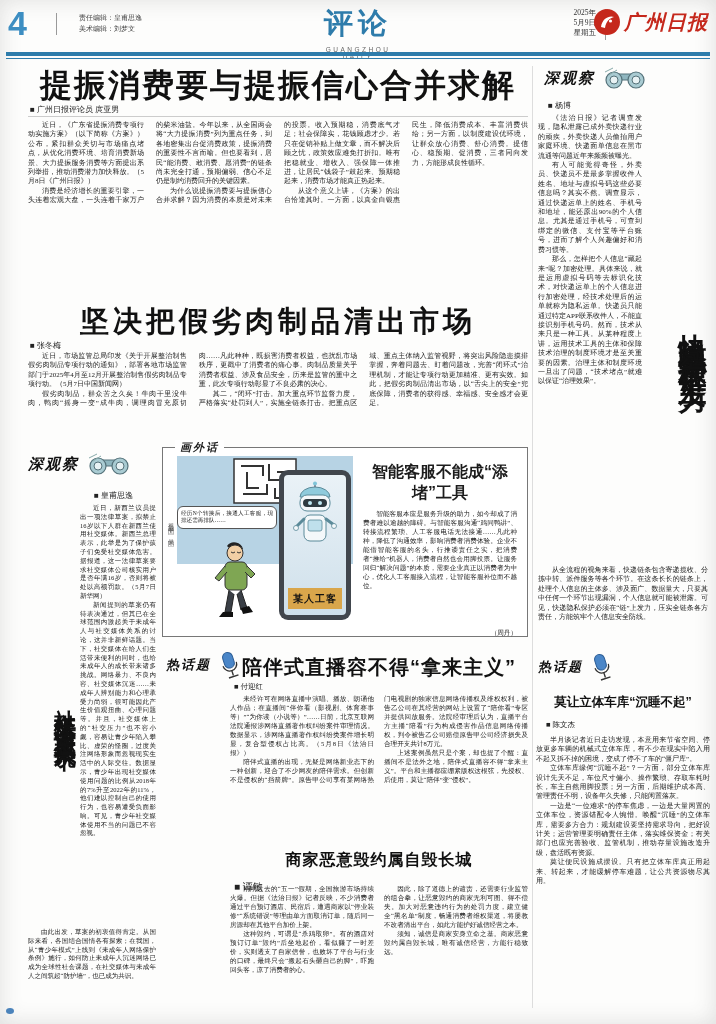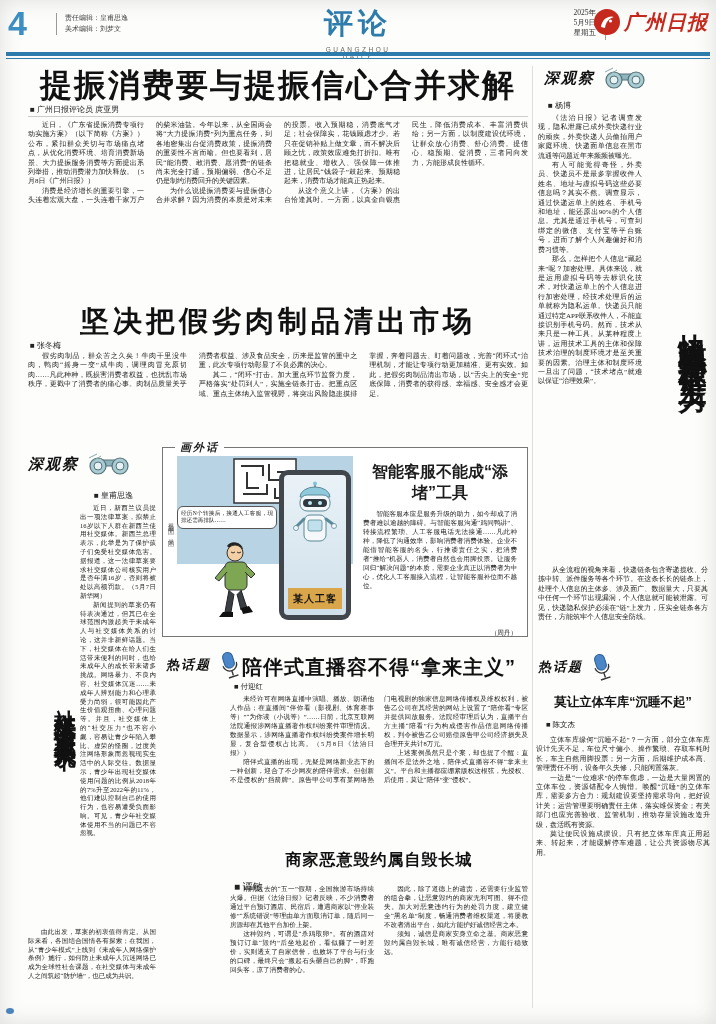--- a/index.html
+++ b/index.html
@@ -16,21 +16,21 @@
   .cols2{column-count:2;column-gap:10px;}
   .vtext{writing-mode:vertical-rl;text-orientation:upright;}
   .marker{display:flex;align-items:center;gap:8px;}
   .marker-label{font-family:"Liberation Serif","DejaVu Serif",serif;font-weight:700;font-style:italic;
         font-size:15px;letter-spacing:2px;color:#111;}
   .marker-label.small{font-size:13px;}
   
   .pagenum{left:8px;top:4px;font-family:"Liberation Sans",sans-serif;font-weight:700;
         font-size:34px;color:#3d8ec2;}
   .editors{left:56px;top:13px;font-size:7px;line-height:11px;color:#444;
-        border-left:1px solid #9a9a9a;padding-left:8px;}
+        border-left:1px solid #9a9a9a;padding-left:22px;}
   .masthead-center{left:258px;top:4px;width:200px;text-align:center;}
   .masthead-title{font-family:"Liberation Sans","DejaVu Sans",sans-serif;font-weight:700;
         font-size:29px;letter-spacing:5px;color:#2e7cab;}
   .masthead-sub{display:flex;align-items:center;justify-content:center;gap:7px;margin-top:2px;}
   .masthead-sub .ln{width:58px;height:1px;background:#9a9a9a;}
   .masthead-sub .txt{font-family:"Liberation Sans",sans-serif;font-size:6.5px;letter-spacing:2.5px;color:#666;}
   .dateblock{right:120px;top:8px;font-size:7.5px;line-height:10px;text-align:center;color:#333;}
   .hdr-div{right:110px;top:9px;width:1px;height:31px;background:#9a9a9a;}
   .logo{right:8px;top:8px;display:flex;align-items:center;gap:3px;}
   .logo-name{font-size:20px;font-weight:700;font-style:italic;color:#c5281c;letter-spacing:1px;}
@@ -103,20 +103,21 @@
   <div class="abs body-txt cols4" style="left:28px;top:121px;width:500px;height:177px;">
     <p>近日，《广东省提振消费专项行动实施方案》（以下简称《方案》）公布，紧扣群众关切与市场痛点堵点，从优化消费环境、培育消费新场景、大力提振服务消费等方面提出系列举措，推动消费潜力加快释放。（5月8日《广州日报》）</p>
     <p>消费是经济增长的重要引擎，一头连着宏观大盘，一头连着千家万户的柴米油盐。今年以来，从全国两会将“大力提振消费”列为重点任务，到各地密集出台促消费政策，提振消费的重要性不言而喻。但也要看到，居民“能消费、敢消费、愿消费”的链条尚未完全打通，预期偏弱、信心不足仍是制约消费回升的关键因素。</p>
     <p>为什么说提振消费要与提振信心合并求解？因为消费的本质是对未来的投票。收入预期稳，消费底气才足；社会保障实，花钱顾虑才少。若只在促销补贴上做文章，而不解决后顾之忧，政策效应难免打折扣。唯有把稳就业、增收入、强保障一体推进，让居民“钱袋子”鼓起来、预期稳起来，消费市场才能真正热起来。</p>
     <p>从这个意义上讲，《方案》的出台恰逢其时。一方面，以真金白银惠民生，降低消费成本、丰富消费供给；另一方面，以制度建设优环境，让群众放心消费、舒心消费。提信心、稳预期、促消费，三者同向发力，方能形成良性循环。</p>
   </div>
 
   <div class="abs hl" style="left:28px;top:302px;width:500px;font-size:29px;letter-spacing:4px;">坚决把假劣肉制品清出市场</div>
   <div class="abs byline" style="left:30px;top:340px;">■ 张冬梅</div>
   <div class="abs body-txt cols3" style="left:28px;top:352px;width:500px;height:93px;">
+    <p>近日，市场监管总局印发《关于开展整治制售假劣肉制品专项行动的通知》，部署各地市场监管部门于2025年4月至12月开展整治制售假劣肉制品专项行动。（5月7日中国新闻网）</p>
     <p>假劣肉制品，群众苦之久矣！牛肉干里没牛肉，鸭肉“摇身一变”成牛肉，调理肉冒充原切肉……凡此种种，既损害消费者权益，也扰乱市场秩序，更戳中了消费者的痛心事。肉制品质量关乎消费者权益、涉及食品安全，历来是监管的重中之重，此次专项行动彰显了不良必肃的决心。</p>
     <p>其二，“闭环”打击。加大重点环节监督力度，严格落实“处罚到人”，实施全链条打击。把重点区域、重点主体纳入监管视野，将突出风险隐患摸排掌握，奔着问题去、盯着问题改，完善“闭环式”治理机制，才能让专项行动更加精准、更有实效。如此，把假劣肉制品清出市场，以“舌尖上的安全”兜底保障，消费者的获得感、幸福感、安全感才会更足。</p>
   </div>
 
   <div class="abs marker" style="left:544px;top:66px;">
     <span class="marker-label">深观察</span>
     <svg width="44" height="24" viewBox="0 0 44 24">
       <rect x="16" y="8" width="12" height="6" fill="#8fb6bf" stroke="#55727a" stroke-width="1"></rect>
       <circle cx="11" cy="14" r="8" fill="#a9cbd2" stroke="#55727a" stroke-width="1.2"></circle>
       <circle cx="33" cy="14" r="8" fill="#a9cbd2" stroke="#55727a" stroke-width="1.2"></circle>
@@ -241,19 +242,20 @@
     <svg width="22" height="30" viewBox="0 0 22 30" style="transform:rotate(-18deg);">
       <rect x="6" y="2" width="10" height="16" rx="5" fill="#4a86c8" stroke="#2c5d95" stroke-width="1"></rect>
       <path d="M4 14 a7 7 0 0 0 14 0" fill="none" stroke="#333" stroke-width="1.3"></path>
       <line x1="11" y1="21" x2="11" y2="26" stroke="#333" stroke-width="1.3"></line>
       <line x1="6" y1="27" x2="16" y2="27" stroke="#333" stroke-width="1.5"></line>
     </svg>
   </div>
   <div class="abs hl" style="left:536px;top:694px;width:174px;font-size:12.5px;">莫让立体车库“沉睡不起”</div>
   <div class="abs byline" style="left:546px;top:720px;font-size:7.5px;">■ 陈文杰</div>
   <div class="abs body-txt" style="left:536px;top:736px;width:174px;height:272px;">
+    <p>半月谈记者近日走访发现，本意用来节省空间、停放更多车辆的机械式立体车库，有不少在现实中陷入用不起又拆不掉的困境，变成了停不了车的“僵尸库”。</p>
     <p>立体车库缘何“沉睡不起”？一方面，部分立体车库设计先天不足，车位尺寸偏小、操作繁琐、存取车耗时长，车主自然用脚投票；另一方面，后期维护成本高、管理责任不明，设备年久失修，只能闲置落灰。</p>
     <p>一边是“一位难求”的停车焦虑，一边是大量闲置的立体车位，资源错配令人惋惜。唤醒“沉睡”的立体车库，需要多方合力：规划建设要坚持需求导向，把好设计关；运营管理要明确责任主体，落实维保资金；有关部门也应完善验收、监管机制，推动存量设施改造升级，盘活既有资源。</p>
     <p>莫让便民设施成摆设。只有把立体车库真正用起来、转起来，才能缓解停车难题，让公共资源物尽其用。</p>
   </div>
 
   <div class="abs dot"></div>
 </div>
 
 </body></html>

